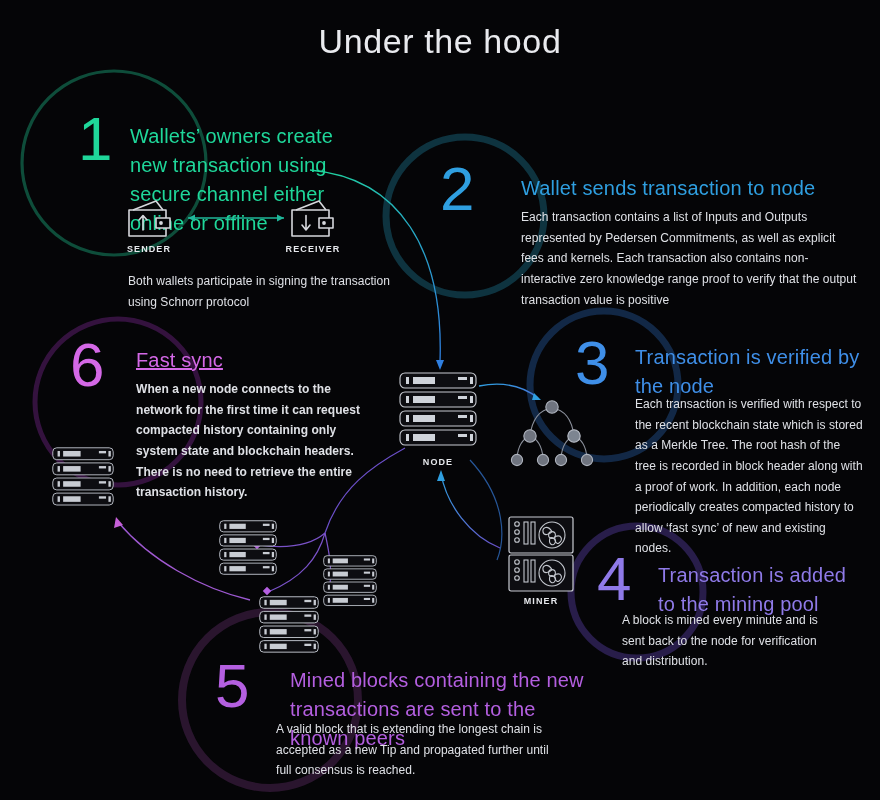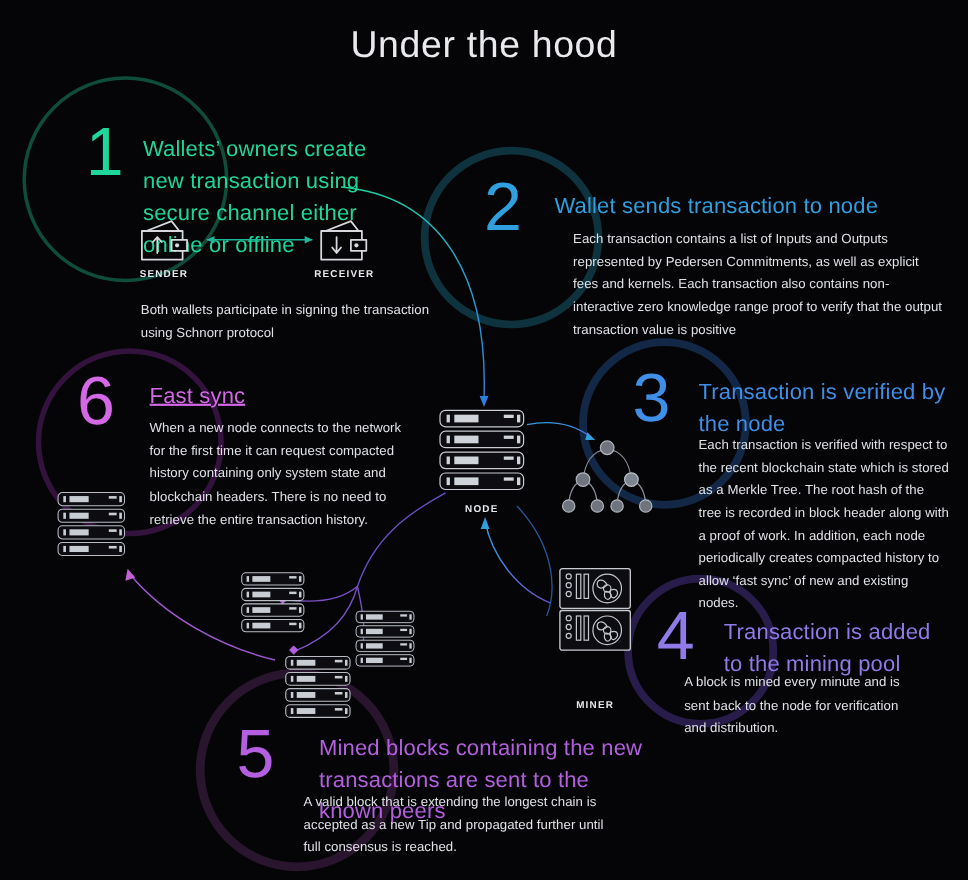--- a/index.html
+++ b/index.html
@@ -152,21 +152,21 @@
     <path d="M7,12 L30,3 L37,12" fill="none" stroke="#d6d8dd" stroke-width="1.6" stroke-linejoin="round"></path>
     <path d="M30,20 L44,20 L44,30 L30,30 Z" fill="#050507" stroke="#d6d8dd" stroke-width="1.6" stroke-linejoin="round"></path>
     <circle cx="35" cy="25" r="1.9" fill="#d6d8dd"></circle>
     <path d="M17,17.5 L17,31.5 M13,27 L17,32 L21,27" fill="none" stroke="#d6d8dd" stroke-width="1.6" stroke-linecap="round" stroke-linejoin="round"></path>
   </svg>
   <div class="icon-cap" style="left:270px; top:244px; width:86px;">RECEIVER</div>
 
   <div class="step-body" style="left:128px; top:271px; width:290px;">Both wallets participate in signing the transaction using Schnorr protocol</div>
 
   <div class="step-num" style="left:440px; top:158px; color:#2f9fe0;">2</div>
-  <div class="step-head" style="left:504px; top:174px; width:330px; color:#2f9fe0;">Wallet sends transaction to node</div>
+  <div class="step-head" style="left:521px; top:174px; width:330px; color:#2f9fe0;">Wallet sends transaction to node</div>
   <div class="step-body" style="left:521px; top:207px; width:340px;">Each transaction contains a list of Inputs and Outputs represented by Pedersen Commitments, as well as explicit fees and kernels. Each transaction also contains non-interactive zero knowledge range proof to verify that the output transaction value is positive</div>
 
   <div class="step-num" style="left:575px; top:332px; color:#3f8fe8;">3</div>
   <div class="step-head" style="left:635px; top:343px; width:230px; color:#3f8fe8;">Transaction is verified by the node</div>
   <div class="step-body" style="left:635px; top:394px; width:228px;">Each transaction is verified with respect to the recent blockchain state which is stored as a Merkle Tree. The root hash of the tree is recorded in block header along with a proof of work. In addition, each node periodically creates compacted history to allow ‘fast sync’ of new and existing nodes.</div>
 
   <svg class="svg-abs" style="left:500px; top:396px;" width="104" height="78" viewBox="0 0 104 78">
     <path d="M52,12 C38,14 32,24 30,40" fill="none" stroke="#8a8f9a" stroke-width="1.1"></path>
     <path d="M52,12 C66,14 72,24 74,40" fill="none" stroke="#8a8f9a" stroke-width="1.1"></path>
     <path d="M30,40 C22,43 18,50 17,62" fill="none" stroke="#8a8f9a" stroke-width="1.1"></path>
@@ -231,33 +231,33 @@
         <circle cx="9" cy="24" r="2.3"></circle>
       <circle cx="9" cy="46" r="2.3"></circle>
         <circle cx="9" cy="54" r="2.3"></circle>
         <circle cx="9" cy="62" r="2.3"></circle>
       <rect x="16" y="6" width="4" height="22"></rect>
         <rect x="23" y="6" width="4" height="22"></rect>
       <rect x="16" y="44" width="4" height="22"></rect>
         <rect x="23" y="44" width="4" height="22"></rect>
     </g>
   </svg>
-  <div class="icon-cap" style="left:508px; top:596px; width:66px;margin-top:40px;">MINER</div>
+  <div class="icon-cap" style="left:508px; top:596px; width:66px;">MINER</div>
 
   <div class="step-num" style="left:597px; top:548px; color:#8f7ae8;">4</div>
   <div class="step-head" style="left:658px; top:561px; width:200px; color:#8f7ae8;">Transaction is added to the mining pool</div>
   <div class="step-body" style="left:622px; top:610px; width:200px;">A block is mined every minute and is sent back to the node for verification and distribution.</div>
 
   <div class="step-num" style="left:215px; top:655px; color:#b45fe0;">5</div>
   <div class="step-head" style="left:290px; top:666px; width:300px; color:#b45fe0;">Mined blocks containing the new transactions are sent to the known peers</div>
   <div class="step-body" style="left:276px; top:719px; width:290px;">A valid block that is extending the longest chain is accepted as a new Tip and propagated further until full consensus is reached.</div>
 
   <div class="step-num" style="left:70px; top:334px; color:#d468e6;">6</div>
   <div class="step-head" style="left:136px; top:346px; width:200px; color:#d468e6;text-decoration:underline;">Fast sync</div>
-  <div class="step-body" style="left:136px; top:379px; width:232px;">When a new node connects to the network for the first time it can request compacted history containing only system state and blockchain headers. There is no need to retrieve the entire transaction history.</div>
+  <div class="step-body" style="left:136px; top:379px; width:232px;font-weight:bold;">When a new node connects to the network for the first time it can request compacted history containing only system state and blockchain headers. There is no need to retrieve the entire transaction history.</div>
 
   <svg class="svg-abs" style="left:52px; top:447px;" width="62" height="62" viewBox="0 0 78 78">
     <g stroke="#b9bdc5" stroke-width="1.2" fill="#0d0d11">
       <rect x="1" y="1" width="76" height="15" rx="5"></rect>
       <rect x="1" y="20" width="76" height="15" rx="5"></rect>
       <rect x="1" y="39" width="76" height="15" rx="5"></rect>
       <rect x="1" y="58" width="76" height="15" rx="5"></rect>
     </g>
     <g fill="#c8ccd3">
       <rect x="7" y="5" width="3" height="7"></rect>

